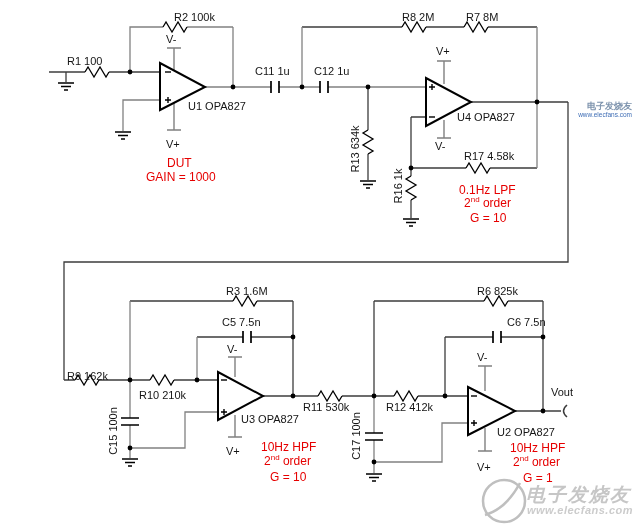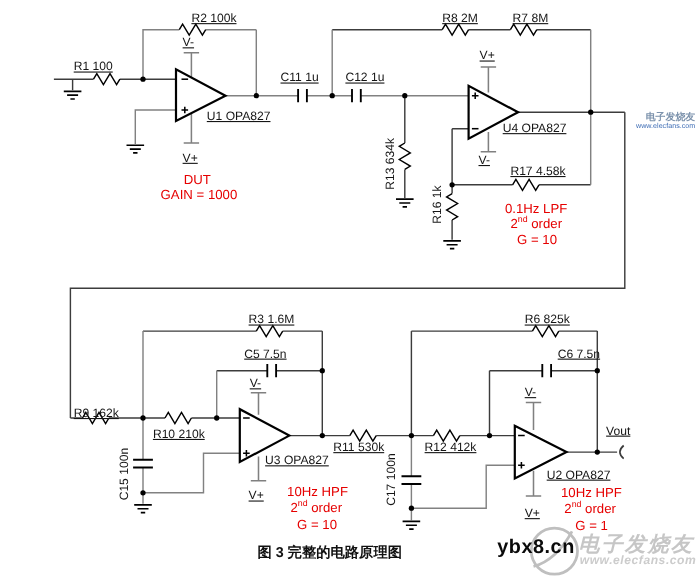--- a/index.html
+++ b/index.html
@@ -1,19 +1,19 @@
 <!DOCTYPE html>
 <html><head>
 <meta charset="utf-8">
 <style>
   html,body{margin:0;padding:0;background:#fff;}
   #stage{position:relative;width:633px;height:529px;background:#ffffff;overflow:hidden;
          font-family:"Liberation Sans", sans-serif;}
   #circuit-svg{position:absolute;left:0;top:0;}
-  .lbl{position:absolute;font-size:11px;color:#151515;white-space:nowrap;line-height:1.05;text-decoration:underline;}
+  .lbl{position:absolute;font-size:11px;color:#151515;white-space:nowrap;line-height:1.05;}
   .vlbl{position:absolute;font-size:11px;color:#151515;white-space:nowrap;
         transform:translate(-50%,-50%) rotate(-90deg);}
   .red1{position:absolute;font-size:12px;font-weight:normal;color:#e60000;white-space:nowrap;line-height:1;}
   .red1 sup{font-size:8px;}
   .caption{position:absolute;font-size:13px;font-weight:bold;color:#111;white-space:nowrap;}
   .ybx{position:absolute;font-size:18px;font-weight:bold;color:#0a0a0a;letter-spacing:.5px;white-space:nowrap;}
   .wm-brand{position:absolute;font-size:19px;font-weight:bold;font-style:italic;color:#c6c6c6;
             letter-spacing:2px;white-space:nowrap;}
   .wm-url{position:absolute;font-size:11px;font-weight:bold;font-style:italic;color:#cccccc;
           letter-spacing:.5px;white-space:nowrap;}
@@ -198,23 +198,21 @@
   <div class="red1" style="left:470px;top:212px">G = 10</div>
 
   <div class="red1" style="left:261px;top:441px">10Hz HPF</div>
   <div class="red1" style="left:264px;top:454px"><span>2</span><sup>nd</sup><span> order</span></div>
   <div class="red1" style="left:270px;top:471px">G = 10</div>
 
   <div class="red1" style="left:510px;top:442px">10Hz HPF</div>
   <div class="red1" style="left:513px;top:455px"><span>2</span><sup>nd</sup><span> order</span></div>
   <div class="red1" style="left:523px;top:472px">G = 1</div>
 
-  <div class="caption" style="left:234px;top:493px">图 3 完整的电路原理图</div>
-
-  <div class="ybx" style="left:452px;top:487px">ybx8.cn</div>
+
   <div class="wm-brand" style="left:526px;top:482px">电子发烧友</div>
   <div class="wm-url" style="left:527px;top:504px">www.elecfans.com</div>
 
   <div class="wm-tr">
     <div class="l1">电子发烧友</div>
     <div class="l2">www.elecfans.com</div>
   </div>
 
 </div>
 

